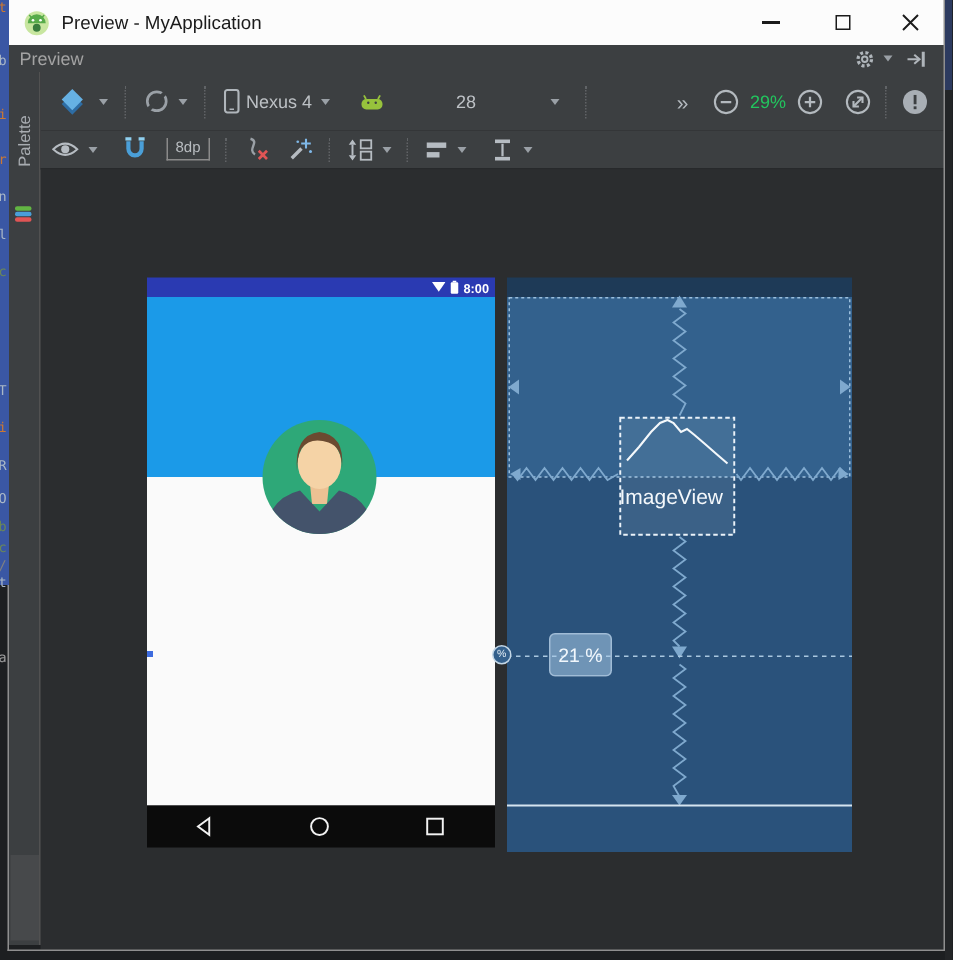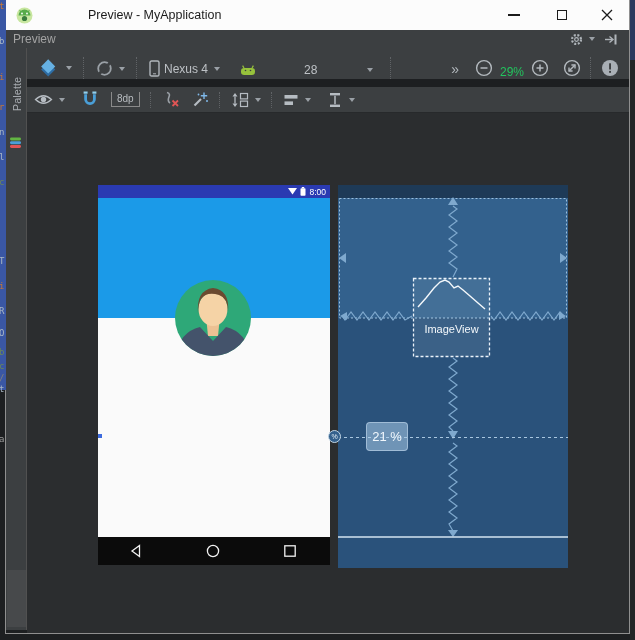--- a/index.html
+++ b/index.html
@@ -1,44 +1,44 @@
 <!DOCTYPE html>
 <html><head>
 <meta charset="utf-8">
 <style>
   html,body{margin:0;padding:0;background:#1d1f21;}
   #app{position:relative;width:635px;height:640px;overflow:hidden;
        font-family:"Liberation Sans",sans-serif;background:#1d1f21;}
   .abs{position:absolute;}
   
   #win-border{left:5px;top:0;width:625px;height:634px;border:1px solid #8f8f8f;border-top:none;box-sizing:border-box;pointer-events:none;z-index:50;}
-  #titlebar{left:6px;top:0;width:624px;height:30px;background:#fcfcfc;display:flex;align-items:center;z-index:10;gap:47px;}
+  #titlebar{left:6px;top:0;width:624px;height:30px;background:#fcfcfc;display:flex;align-items:center;z-index:10;}
   #title-text{font-size:12.5px;color:#1b1b1b;margin-left:8px;}
   .winbtn{width:30px;height:22px;display:flex;align-items:center;justify-content:center;}
   #previewbar{left:6px;top:30px;width:624px;height:18px;background:#3c3f41;display:flex;align-items:center;z-index:9;}
   #previewbar .lbl{font-size:12px;color:#a3a3a3;margin-left:7px;}
   
   .toolbar{left:27px;width:603px;background:#3c3f41;display:flex;align-items:center;z-index:8;box-sizing:border-box;}
-  #toolbar1{top:40px;height:39px;padding:0 8px 0 10px;align-items:flex-end;}
+  #toolbar1{top:48px;height:39px;padding:0 8px 0 10px;}
   #toolbar2{top:87px;height:26px;padding:0 8px 0 4px;border-bottom:1px solid #27292b;}
   .tbtn{display:flex;align-items:center;gap:4px;color:#bdc1c5;font-size:12px;padding:2px 3px;}
   .caret{width:0;height:0;border-left:3.5px solid transparent;border-right:3.5px solid transparent;border-top:4px solid #9aa0a6;margin-left:2px;}
   .vsep{width:1px;height:22px;border-left:1px dotted #606366;margin:0 8px;}
   .vsep2{width:1px;height:16px;border-left:1px dotted #606366;margin:0 7px;}
   .bracket{font-size:10px;color:#b8bcc0;border-left:1px solid #8a8a8a;border-right:1px solid #8a8a8a;border-bottom:1px solid #8a8a8a;padding:1px 5px 2px;line-height:11px;}
   
   #palette-stripe{left:6px;top:48px;width:21px;height:582px;background:#3c3f41;border-right:1px solid #515151;box-sizing:border-box;z-index:7;}
   #palette-label{position:absolute;left:50%;top:40px;transform:translateX(-50%) rotate(-90deg);transform-origin:center;font-size:11px;color:#a8acb1;white-space:nowrap;}
   
   #surface{left:27px;top:113px;width:603px;height:520px;background:#2b2d2f;z-index:5;}
   #design-phone{left:71px;top:72px;width:232px;height:380px;}
   #blueprint{left:311px;top:72px;width:230px;height:383px;}
   .badge70{left:28px;top:237px;width:42px;height:29px;background:rgba(168,202,232,0.55);border:1px solid rgba(210,230,248,0.5);border-radius:4px;display:flex;align-items:center;justify-content:center;color:#f1f7fc;font-size:13px;box-sizing:border-box;}
   #guideline-handle{left:301px;top:317px;width:13px;height:13px;border-radius:50%;background:#34608c;border:1.5px solid #c2d6e6;box-sizing:border-box;display:flex;align-items:center;justify-content:center;color:#e2edf5;font-size:7px;z-index:6;}
-  #imageview-label{left:75px;top:138px;width:77px;text-align:center;color:#f4f8fb;font-size:11px;}
+  #imageview-label{left:75px;top:138px;width:77px;text-align:left;color:#f4f8fb;font-size:14px;}
   
   #code-sliver{left:0;top:0;width:6px;height:640px;overflow:hidden;font-family:"DejaVu Sans Mono",monospace;font-size:9px;z-index:60;}
   #code-sliver .blue{position:absolute;left:0;top:0;width:6px;height:390px;background:#3a57a4;}
   #right-sliver{left:630px;top:0;width:5px;height:640px;z-index:60;}
 </style>
 </head>
 <body>
 
 <div id="app">
 
@@ -247,21 +247,21 @@
         <rect x="1" y="5.2" width="11" height="3" rx="1.4" fill="#4a9fd8"></rect>
         <rect x="1" y="8.9" width="11" height="3" rx="1.4" fill="#e05555"></rect>
       </svg>
     </div>
     <div class="abs" style="left:1px;top:522px;width:19px;height:57px;background:#47494b;"></div>
   </div>
 
   <div class="abs" id="surface">
 
     <div class="abs" id="design-phone">
-      <div class="abs" style="left:0;top:0;width:232px;height:13px;background:#2a3ab2;display:flex;align-items:center;justify-content:flex-end;gap:3px;padding-right:4px;box-sizing:border-box;">
+      <div class="abs" style="left:0;top:0;width:232px;height:13px;background:#2a3ab2;display:flex;align-items:center;justify-content:flex-end;gap:3px;padding-right:4px;box-sizing:border-box;font-weight:bold;">
         <svg width="9" height="7" viewBox="0 0 9 7">
           <path d="M0 0 H9 L4.5 6.5 Z" fill="#ffffff"></path>
         </svg>
         <svg width="6" height="9" viewBox="0 0 6 9">
           <rect x="1.8" y="0" width="2.4" height="1.2" fill="#ffffff"></rect>
           <rect x="0.5" y="1.2" width="5" height="7.6" rx="0.8" fill="#ffffff"></rect>
         </svg>
         <span style="color:#fff;font-size:8.5px;">8:00</span>
       </div>
       <div class="abs" style="left:0;top:13px;width:232px;height:120px;background:#1b9ae8;"></div>

